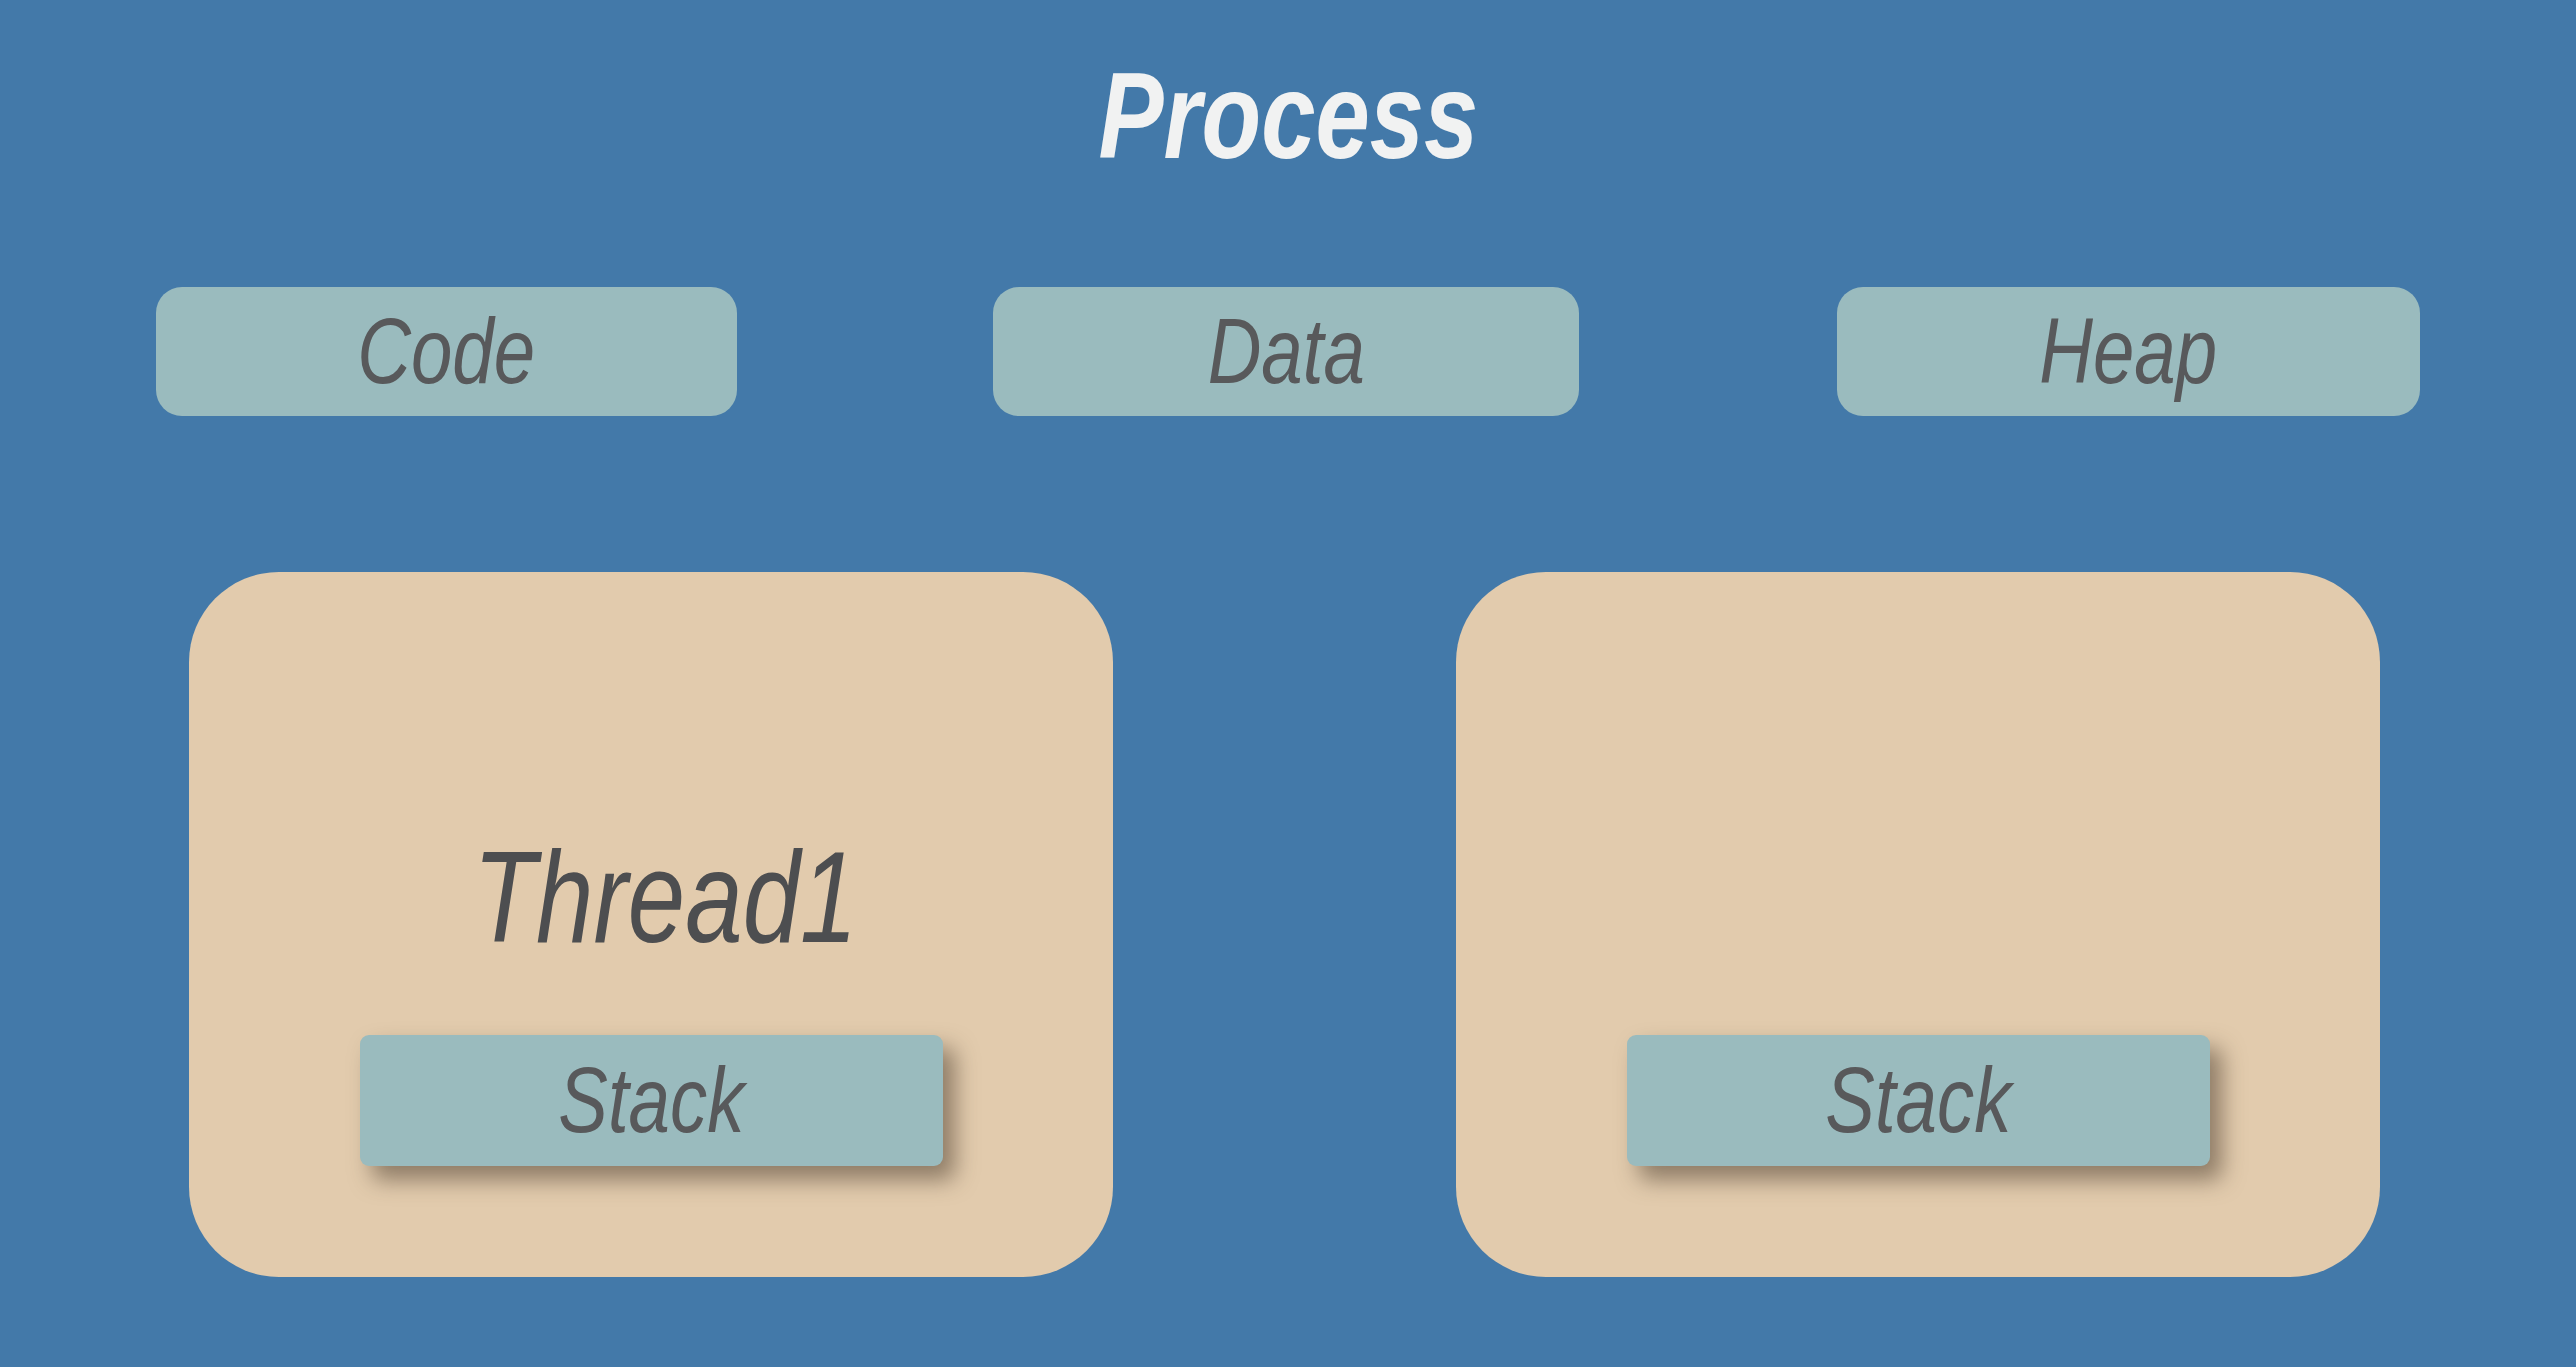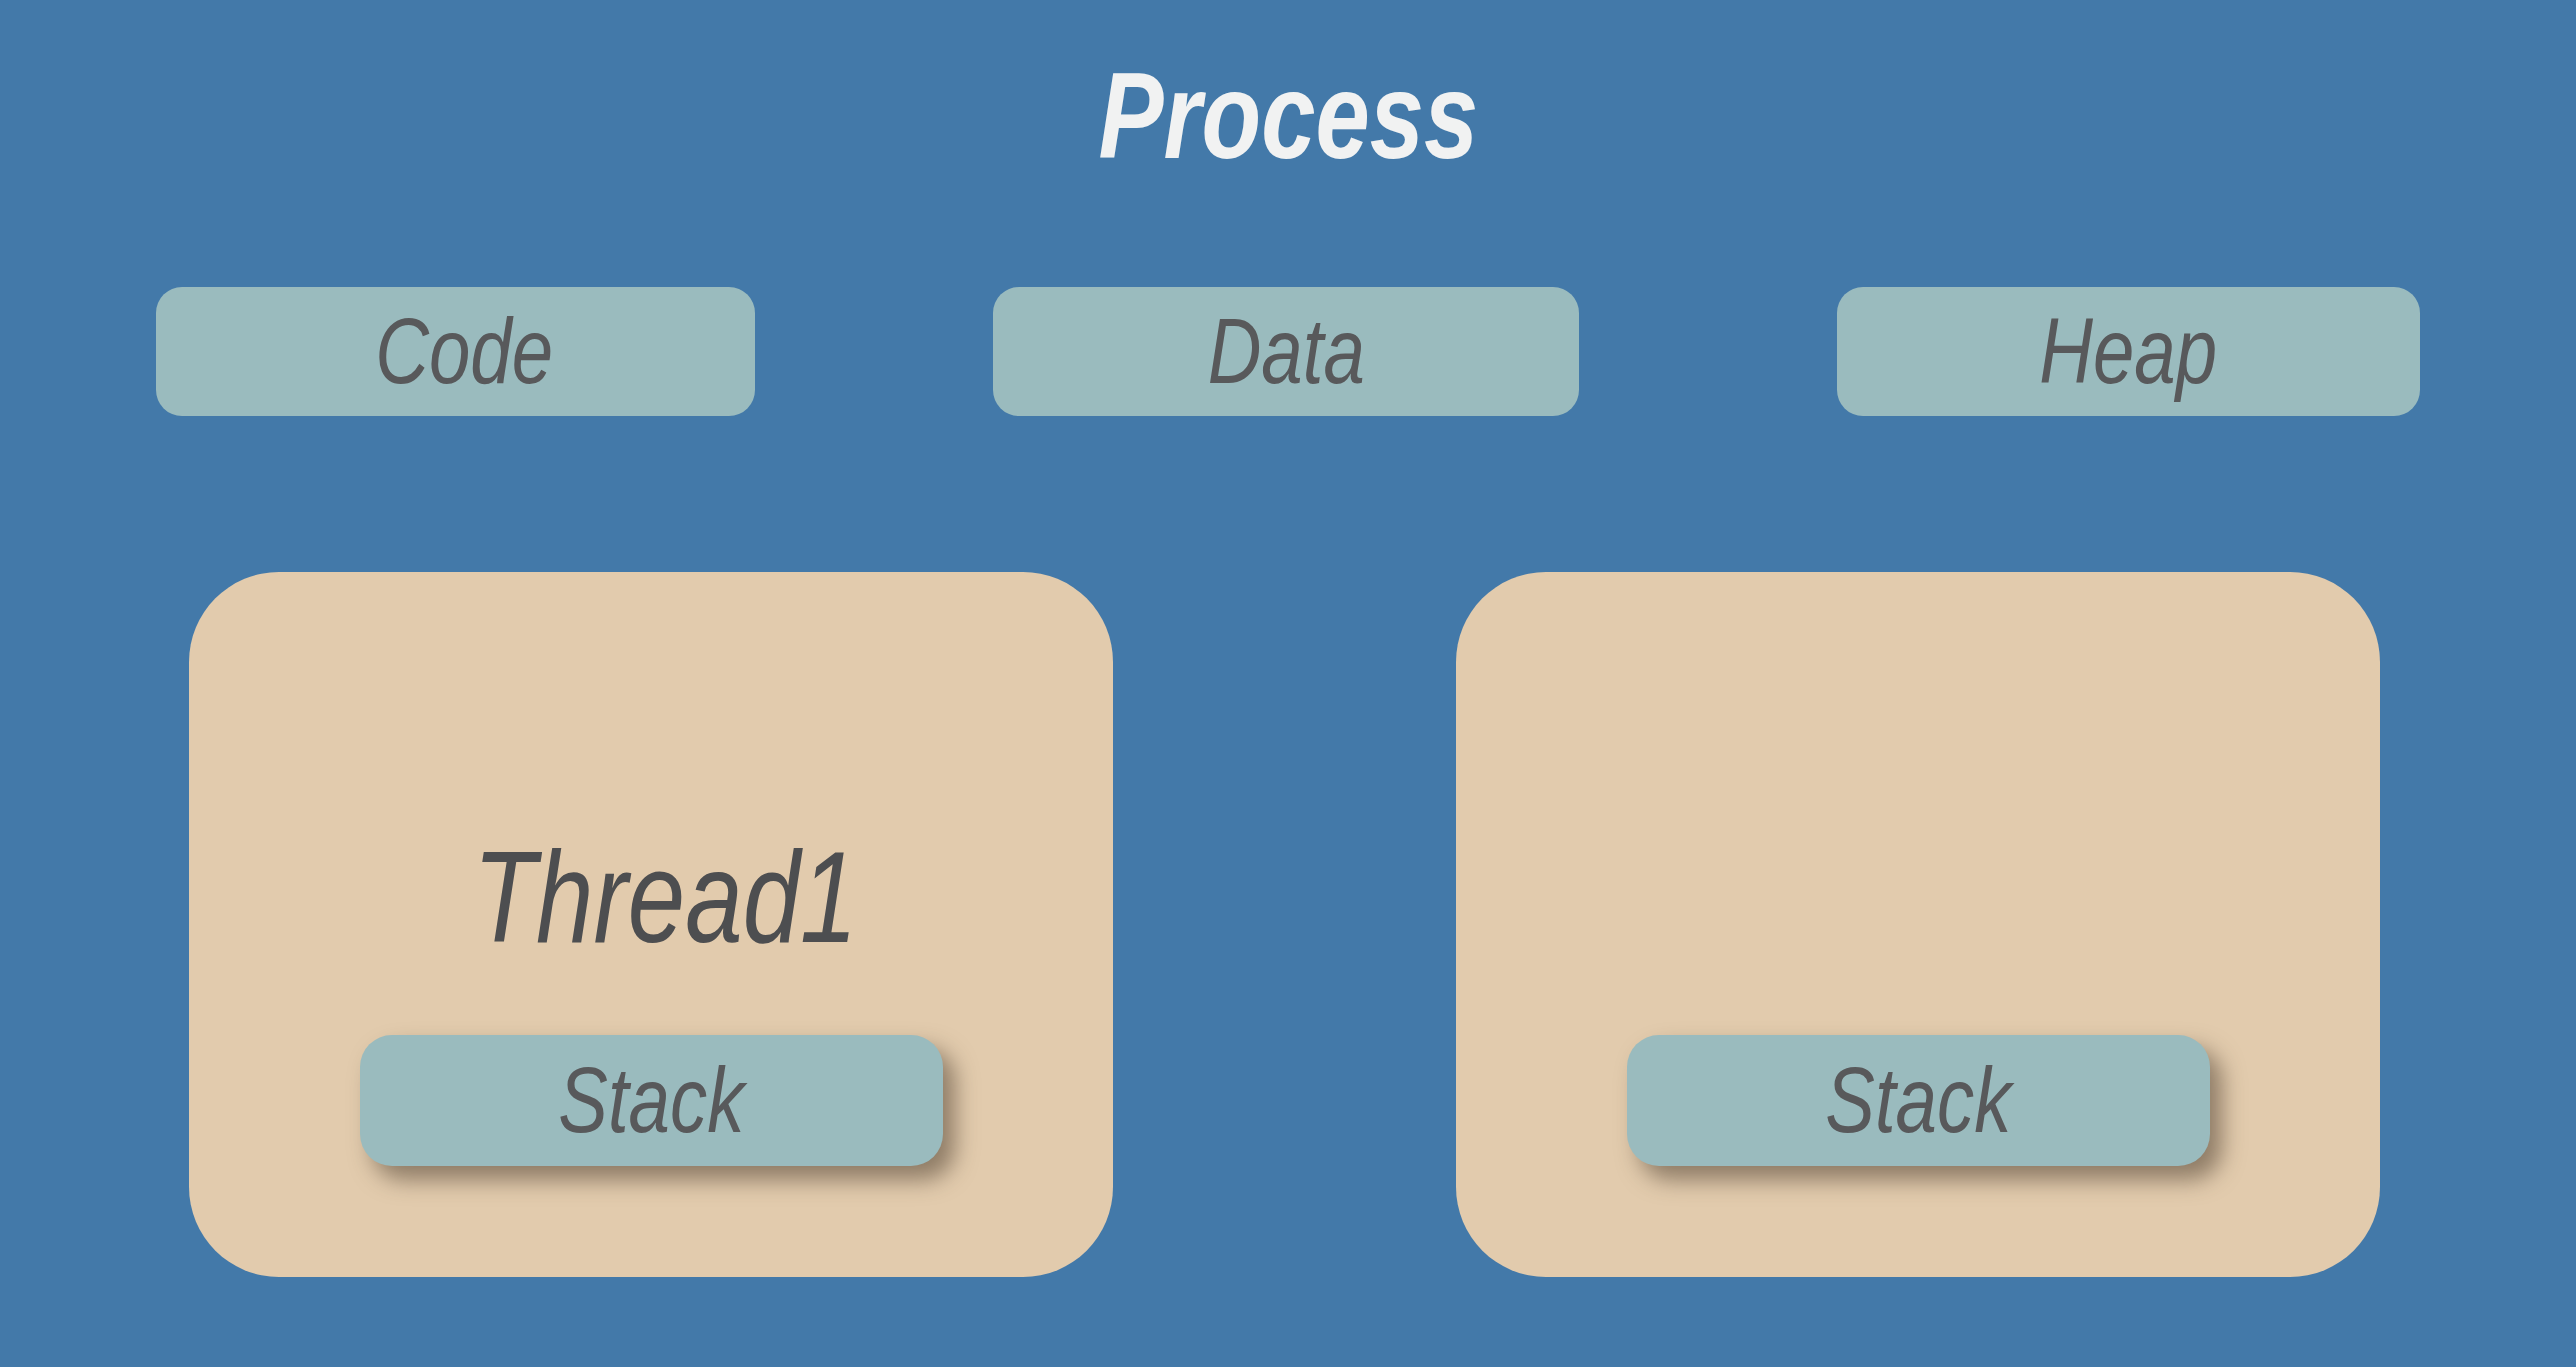--- a/index.html
+++ b/index.html
@@ -38,21 +38,21 @@
     top: 287px;
     height: 129px;
     background: var(--segment-box, #9ABBBE);
     border-radius: 26px;
     display: flex;
     align-items: center;
     justify-content: center;
     font-size: 93px;
     color: var(--label-text, #58595B);
   }
-  .segment-code { left: 156px;  width: 581px; padding-left: 18px; }
+  .segment-code { left: 156px;  width: 581px; }
   .segment-data { left: 993px; width: 586px; }
   .segment-heap { left: 1837px; width: 583px; justify-content: center; }
   .thread-box {
     position: absolute;
     top: 572px;
     height: 705px;
     width: 924px;
     background: var(--thread-box, #E2CBAD);
     border-radius: 90px;
   }
@@ -69,21 +69,21 @@
     color: var(--thread-label-text, #4D4E50);
     padding-left: 29px;
   }
   .stack-box {
     position: absolute;
     left: 171px;
     top: 463px;
     width: 583px;
     height: 131px;
     background: var(--segment-box, #9ABBBE);
-    border-radius: 32px;
+    border-radius: 9px;
     box-shadow: 12px 13.8px 22.4px var(--shadow, rgba(74,60,46,0.55));
     display: flex;
     align-items: center;
     justify-content: center;
     font-size: 93px;
     color: var(--label-text, #58595B);
   }
 </style>
 </head>
 <body>

